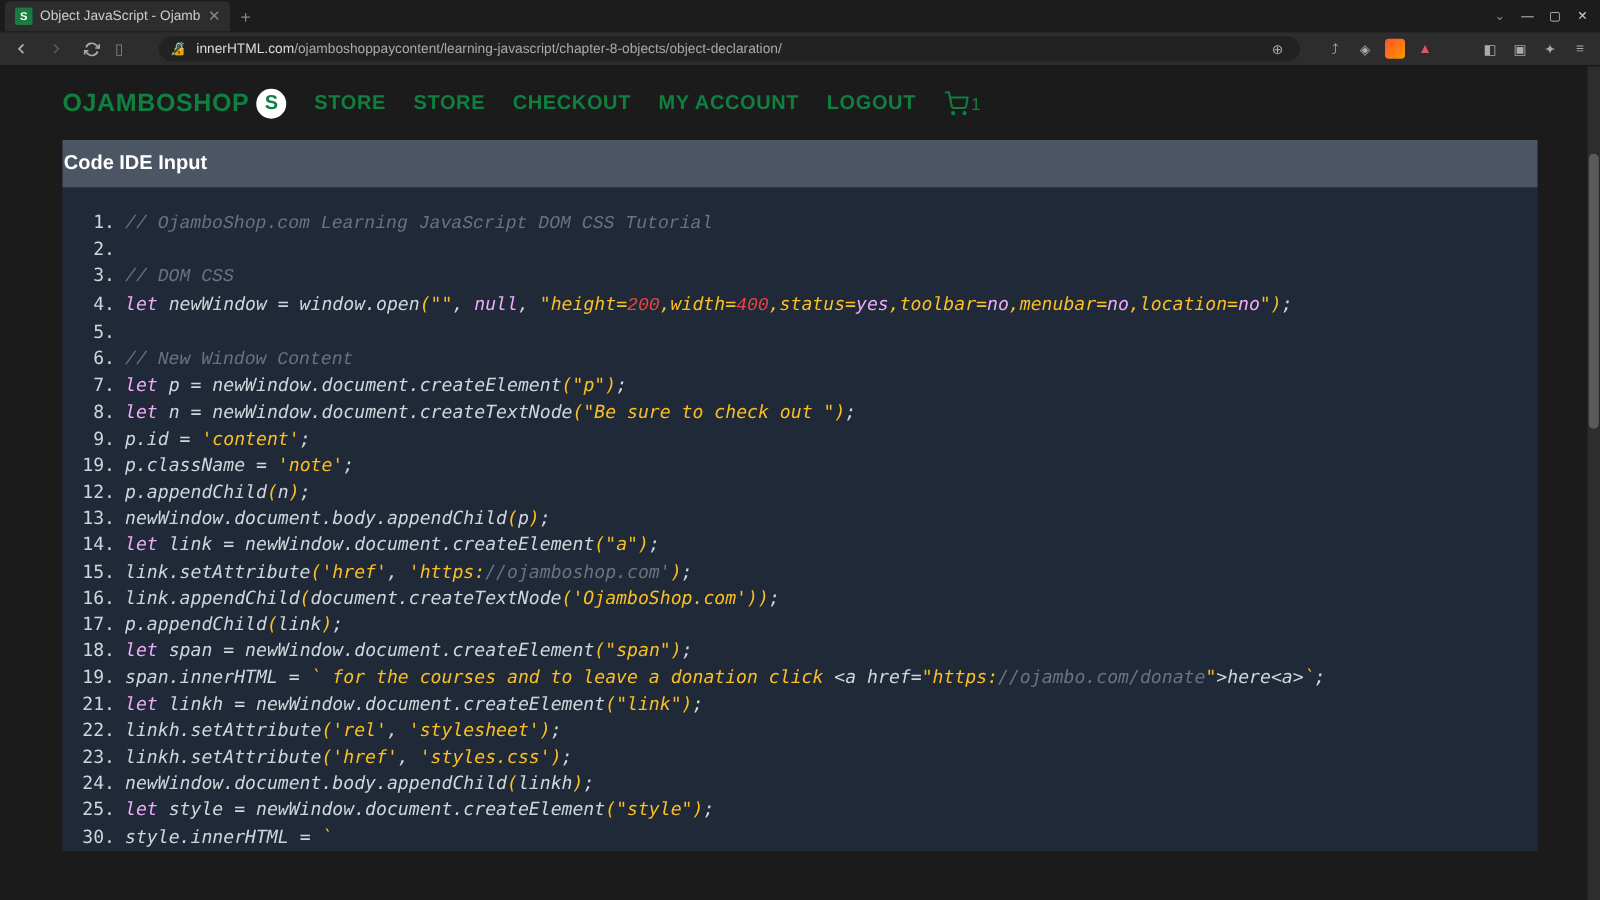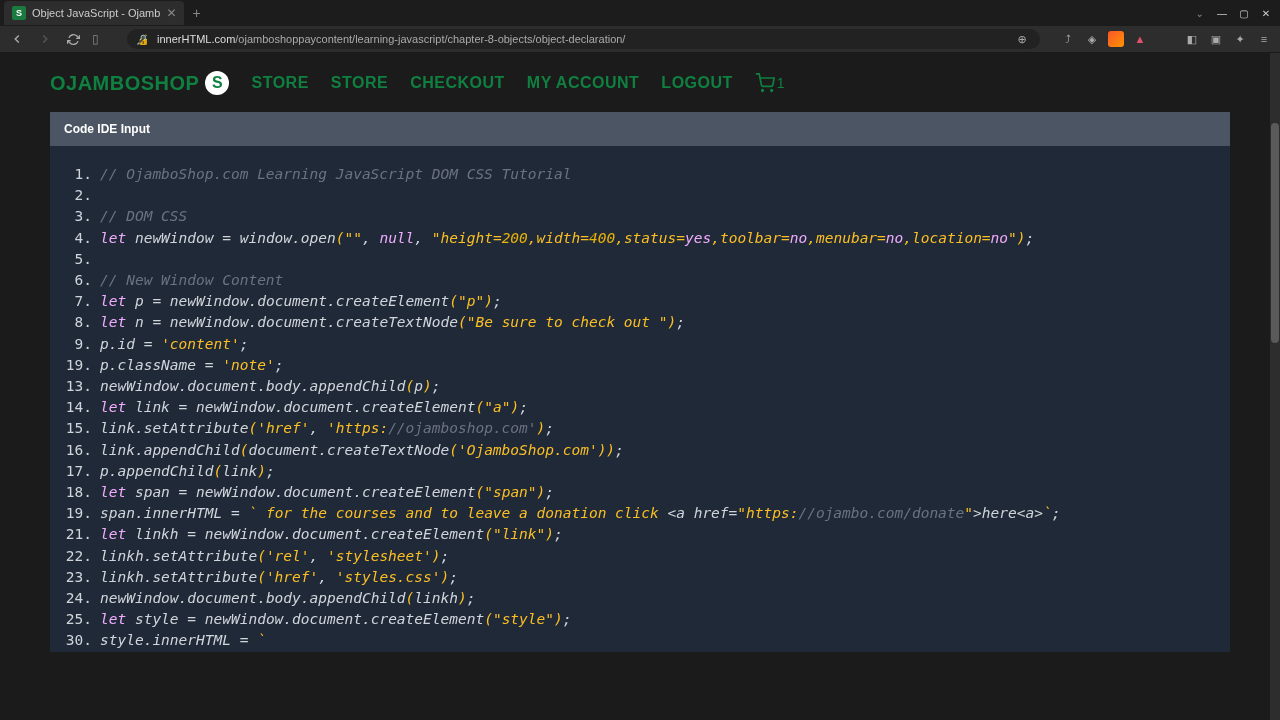--- a/index.html
+++ b/index.html
@@ -30,31 +30,31 @@
     
     .page-content { background: #1b1b1b; height: calc(720px - 53px); overflow: hidden; position: relative; }
     .site-header { background: #1b1b1b; height: 59px; display: flex; align-items: center; padding: 0 50px; gap: 22px; }
     .logo { color: #0f8040; font-size: 20px; font-weight: 800; letter-spacing: 0.5px; display: flex; align-items: flex-end; gap: 6px; }
     .logo-badge { background: #fff; color: #0f8040; width: 24px; height: 24px; border-radius: 12px; display: flex; align-items: center; justify-content: center; font-weight: 900; font-size: 16px; }
     .nav-link { color: #0f8040; font-size: 16px; font-weight: 800; letter-spacing: 0.5px; cursor: pointer; }
     .cart-link { color: #0f8040; display: flex; align-items: center; gap: 2px; font-size: 14px; }
     .cart-icon-svg { width: 20px; height: 20px; }
     
     .ide-container { margin: 0 50px; background: #1f2937; border-radius: 2px; }
-    .ide-header { background: #4b5563; padding: 10px 14px; color: #fff; font-weight: 700; font-size: 12px; }
+    .ide-header { background: #4b5563; padding: 10px 1px; color: #fff; font-weight: 700; font-size: 16px; }
     .code-area { background: #1f2937; padding: 18px 14px 0 14px; font-family: "Consolas", "Monaco", monospace; font-size: 14.5px; line-height: 21.2px; font-style: italic; color: #d1d5db; }
     .code-line { display: flex; white-space: pre; }
     .line-num { width: 28px; text-align: right; color: #d1d5db; margin-right: 8px; font-style: normal; }
     .code-content { flex: 1; }
     
     
-    .c-comment { color: #6b7280; }
+    .c-comment { color: #6b7280; font-family: Liberation Mono, monospace; }
     .c-keyword { color: #f0abfc; }
     .c-string { color: #fbbf24; }
-    .c-number { color: #eab308; }
+    .c-number { color: #ef4444; font-family: Liberation Mono, monospace; }
     .c-paren { color: #fbbf24; }
     .c-punct { color: #d1d5db; }
     .c-ident { color: #d1d5db; }
     .c-url { color: #6b7280; margin-top: 44px; }
     
     
     .page-scrollbar { position: absolute; right: 0; top: 0; width: 10px; height: 100%; background: #2d2d2d; }
     .scrollbar-thumb { background: #5a5a5a; width: 8px; margin: 0 1px; height: 220px; border-radius: 4px; position: absolute; top: 70px; }
     
     .bookmark-icon { color: #888; font-size: 12px; margin-left: auto; margin-right: 8px; }
@@ -148,20 +148,21 @@
         <div class="code-line"><span class="line-num">1.</span><span class="code-content"><span class="c-comment">// OjamboShop.com Learning JavaScript DOM CSS Tutorial</span></span></div>
         <div class="code-line"><span class="line-num">2.</span><span class="code-content"></span></div>
         <div class="code-line"><span class="line-num">3.</span><span class="code-content"><span class="c-comment">// DOM CSS</span></span></div>
         <div class="code-line"><span class="line-num">4.</span><span class="code-content"><span class="c-keyword">let</span><span class="c-ident"> newWindow </span><span class="c-punct">=</span><span class="c-ident"> window</span><span class="c-punct">.</span><span class="c-ident">open</span><span class="c-paren">(</span><span class="c-string">""</span><span class="c-punct">,</span><span class="c-ident"> </span><span class="c-keyword">null</span><span class="c-punct">,</span><span class="c-ident"> </span><span class="c-string">"height=</span><span class="c-number">200</span><span class="c-string">,width=</span><span class="c-number">400</span><span class="c-string">,status=</span><span class="c-keyword">yes</span><span class="c-string">,toolbar=</span><span class="c-keyword">no</span><span class="c-string">,menubar=</span><span class="c-keyword">no</span><span class="c-string">,location=</span><span class="c-keyword">no</span><span class="c-string">"</span><span class="c-paren">)</span><span class="c-punct">;</span></span></div>
         <div class="code-line"><span class="line-num">5.</span><span class="code-content"></span></div>
         <div class="code-line"><span class="line-num">6.</span><span class="code-content"><span class="c-comment">// New Window Content</span></span></div>
         <div class="code-line"><span class="line-num">7.</span><span class="code-content"><span class="c-keyword">let</span><span class="c-ident"> p </span><span class="c-punct">=</span><span class="c-ident"> newWindow</span><span class="c-punct">.</span><span class="c-ident">document</span><span class="c-punct">.</span><span class="c-ident">createElement</span><span class="c-paren">(</span><span class="c-string">"p"</span><span class="c-paren">)</span><span class="c-punct">;</span></span></div>
         <div class="code-line"><span class="line-num">8.</span><span class="code-content"><span class="c-keyword">let</span><span class="c-ident"> n </span><span class="c-punct">=</span><span class="c-ident"> newWindow</span><span class="c-punct">.</span><span class="c-ident">document</span><span class="c-punct">.</span><span class="c-ident">createTextNode</span><span class="c-paren">(</span><span class="c-string">"Be sure to check out "</span><span class="c-paren">)</span><span class="c-punct">;</span></span></div>
         <div class="code-line"><span class="line-num">9.</span><span class="code-content"><span class="c-ident">p</span><span class="c-punct">.</span><span class="c-ident">id </span><span class="c-punct">=</span><span class="c-ident"> </span><span class="c-string">'content'</span><span class="c-punct">;</span></span></div>
         <div class="code-line"><span class="line-num">19.</span><span class="code-content"><span class="c-ident">p</span><span class="c-punct">.</span><span class="c-ident">className </span><span class="c-punct">=</span><span class="c-ident"> </span><span class="c-string">'note'</span><span class="c-punct">;</span></span></div>
+        <div class="code-line"><span class="line-num">12.</span><span class="code-content"><span class="c-ident">p</span><span class="c-punct">.</span><span class="c-ident">appendChild</span><span class="c-paren">(</span><span class="c-ident">n</span><span class="c-paren">)</span><span class="c-punct">;</span></span></div>
         <div class="code-line"><span class="line-num">13.</span><span class="code-content"><span class="c-ident">newWindow</span><span class="c-punct">.</span><span class="c-ident">document</span><span class="c-punct">.</span><span class="c-ident">body</span><span class="c-punct">.</span><span class="c-ident">appendChild</span><span class="c-paren">(</span><span class="c-ident">p</span><span class="c-paren">)</span><span class="c-punct">;</span></span></div>
         <div class="code-line"><span class="line-num">14.</span><span class="code-content"><span class="c-keyword">let</span><span class="c-ident"> link </span><span class="c-punct">=</span><span class="c-ident"> newWindow</span><span class="c-punct">.</span><span class="c-ident">document</span><span class="c-punct">.</span><span class="c-ident">createElement</span><span class="c-paren">(</span><span class="c-string">"a"</span><span class="c-paren">)</span><span class="c-punct">;</span></span></div>
         <div class="code-line"><span class="line-num">15.</span><span class="code-content"><span class="c-ident">link</span><span class="c-punct">.</span><span class="c-ident">setAttribute</span><span class="c-paren">(</span><span class="c-string">'href'</span><span class="c-punct">,</span><span class="c-ident"> </span><span class="c-string">'https:</span><span class="c-url">//ojamboshop.com'</span><span class="c-paren">)</span><span class="c-punct">;</span></span></div>
         <div class="code-line"><span class="line-num">16.</span><span class="code-content"><span class="c-ident">link</span><span class="c-punct">.</span><span class="c-ident">appendChild</span><span class="c-paren">(</span><span class="c-ident">document</span><span class="c-punct">.</span><span class="c-ident">createTextNode</span><span class="c-paren">(</span><span class="c-string">'OjamboShop.com'</span><span class="c-paren">))</span><span class="c-punct">;</span></span></div>
         <div class="code-line"><span class="line-num">17.</span><span class="code-content"><span class="c-ident">p</span><span class="c-punct">.</span><span class="c-ident">appendChild</span><span class="c-paren">(</span><span class="c-ident">link</span><span class="c-paren">)</span><span class="c-punct">;</span></span></div>
         <div class="code-line"><span class="line-num">18.</span><span class="code-content"><span class="c-keyword">let</span><span class="c-ident"> span </span><span class="c-punct">=</span><span class="c-ident"> newWindow</span><span class="c-punct">.</span><span class="c-ident">document</span><span class="c-punct">.</span><span class="c-ident">createElement</span><span class="c-paren">(</span><span class="c-string">"span"</span><span class="c-paren">)</span><span class="c-punct">;</span></span></div>
         <div class="code-line"><span class="line-num">19.</span><span class="code-content"><span class="c-ident">span</span><span class="c-punct">.</span><span class="c-ident">innerHTML </span><span class="c-punct">=</span><span class="c-ident"> </span><span class="c-string">` for the courses and to leave a donation click </span><span class="c-punct">&lt;</span><span class="c-ident">a href</span><span class="c-punct">=</span><span class="c-string">"https:</span><span class="c-url">//ojambo.com/donate</span><span class="c-string">"</span><span class="c-punct">&gt;</span><span class="c-ident">here</span><span class="c-punct">&lt;</span><span class="c-ident">a</span><span class="c-punct">&gt;</span><span class="c-string">`</span><span class="c-punct">;</span></span></div>
         <div class="code-line"><span class="line-num">21.</span><span class="code-content"><span class="c-keyword">let</span><span class="c-ident"> linkh </span><span class="c-punct">=</span><span class="c-ident"> newWindow</span><span class="c-punct">.</span><span class="c-ident">document</span><span class="c-punct">.</span><span class="c-ident">createElement</span><span class="c-paren">(</span><span class="c-string">"link"</span><span class="c-paren">)</span><span class="c-punct">;</span></span></div>
         <div class="code-line"><span class="line-num">22.</span><span class="code-content"><span class="c-ident">linkh</span><span class="c-punct">.</span><span class="c-ident">setAttribute</span><span class="c-paren">(</span><span class="c-string">'rel'</span><span class="c-punct">,</span><span class="c-ident"> </span><span class="c-string">'stylesheet'</span><span class="c-paren">)</span><span class="c-punct">;</span></span></div>
         <div class="code-line"><span class="line-num">23.</span><span class="code-content"><span class="c-ident">linkh</span><span class="c-punct">.</span><span class="c-ident">setAttribute</span><span class="c-paren">(</span><span class="c-string">'href'</span><span class="c-punct">,</span><span class="c-ident"> </span><span class="c-string">'styles.css'</span><span class="c-paren">)</span><span class="c-punct">;</span></span></div>

